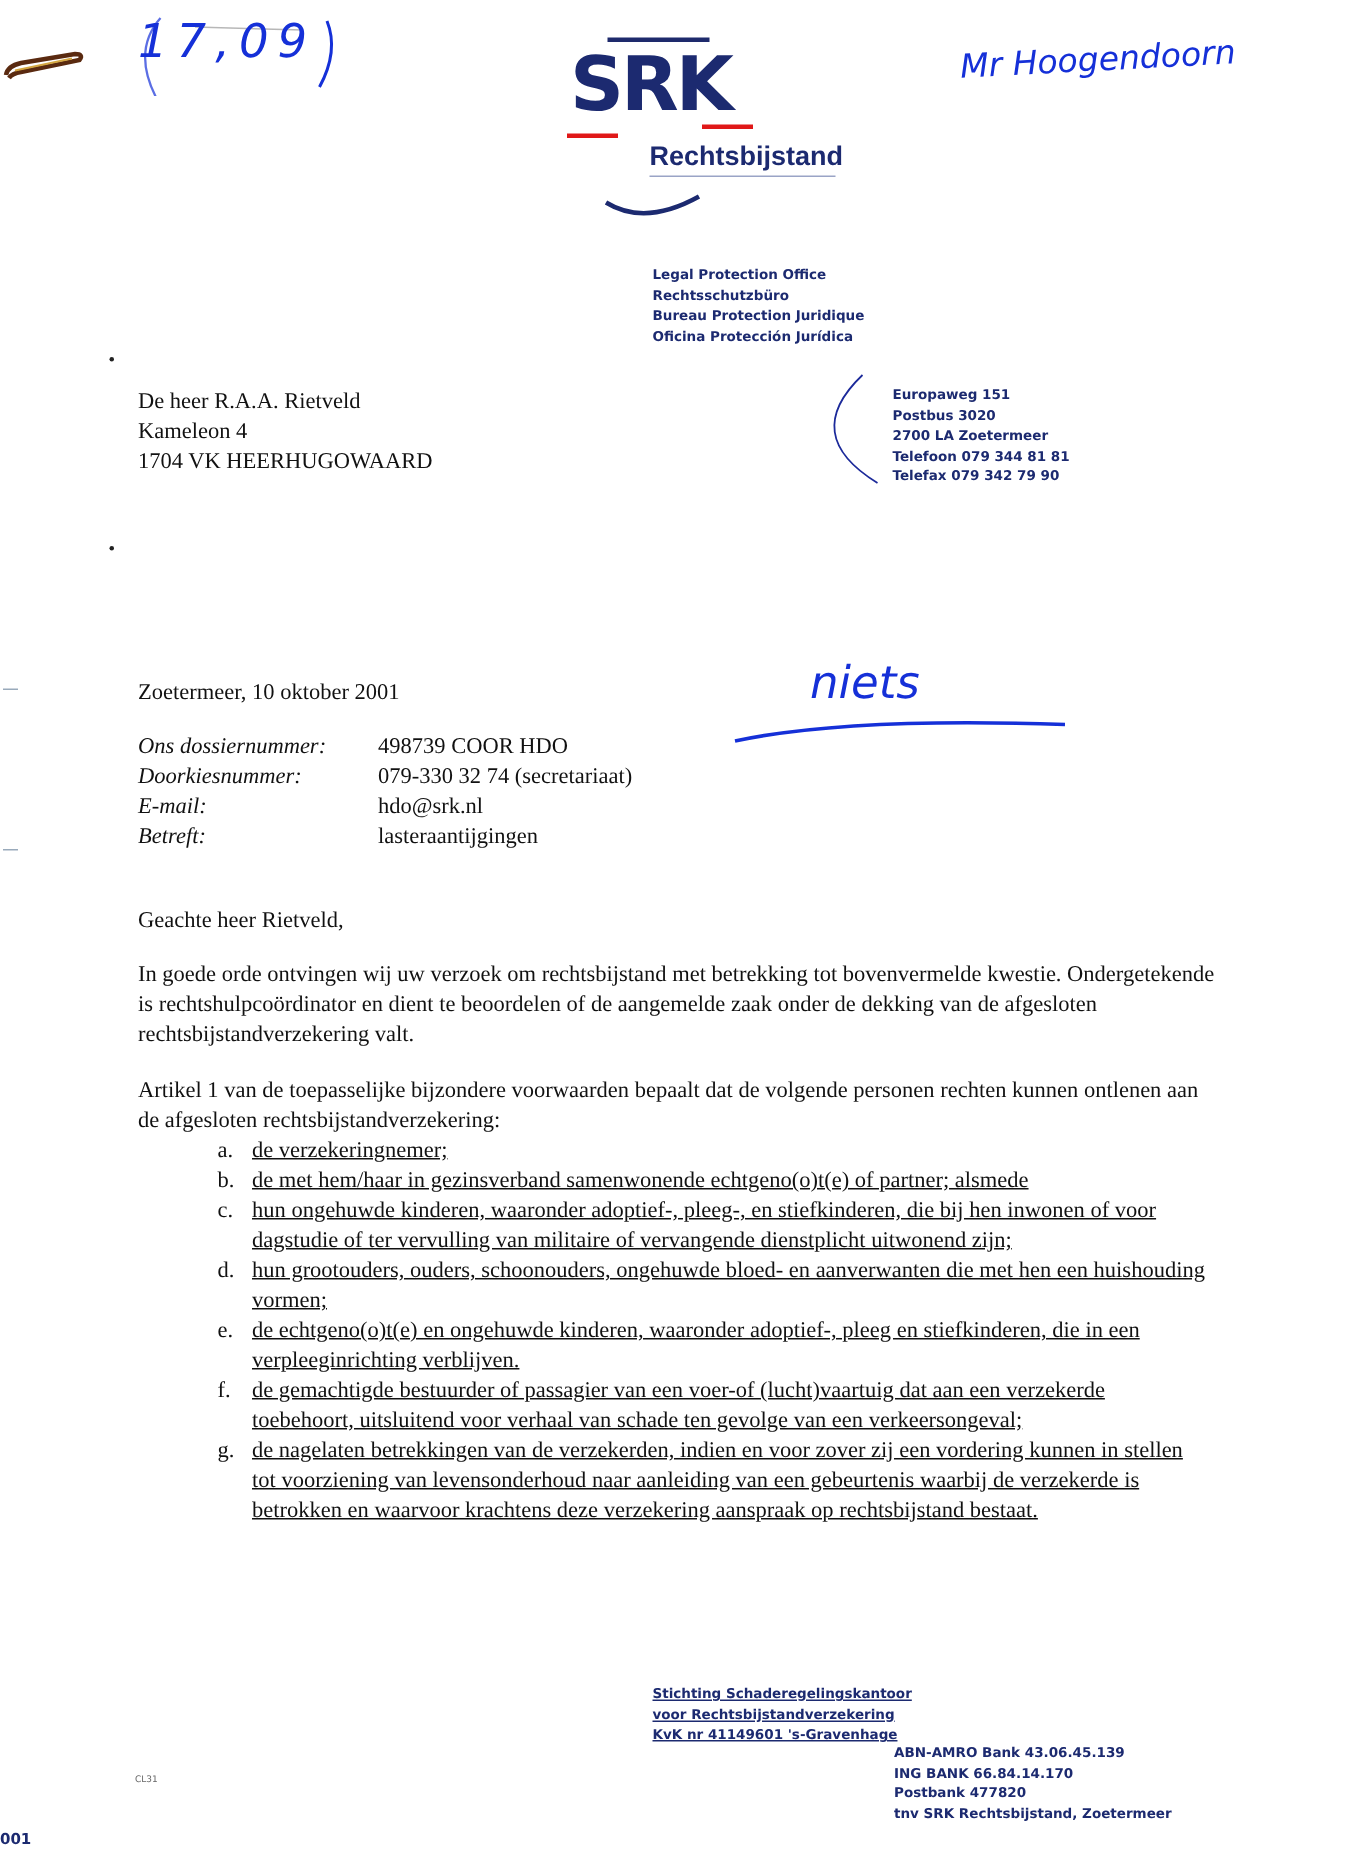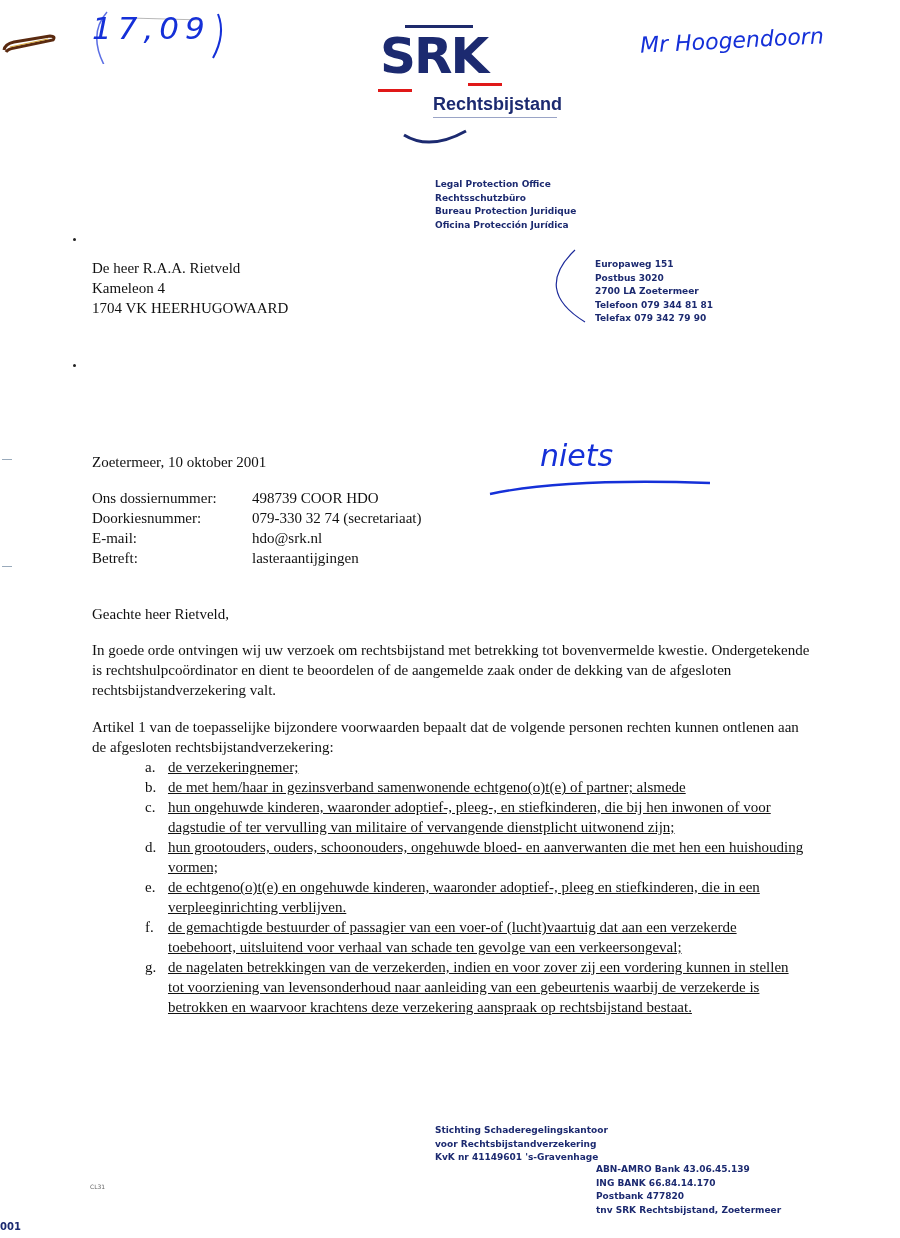--- a/index.html
+++ b/index.html
@@ -33,33 +33,33 @@
     #recipient { left: 92px; top: 258px; }
 
     
     .dot { width: 3px; height: 3px; background: #222; border-radius: 50%; }
     .dash { width: 10px; height: 1px; background: #9ab; }
 
     
     #place-date { left: 92px; top: 452px; text-align: right; }
     #refs { left: 92px; top: 488px; }
     #refs .row { display: flex; height: 20px; }
-    #refs .lbl { width: 160px; }
+    #refs .lbl { width: 160px; font-style: italic; }
 
     
     #salutation { left: 92px; top: 604px; }
     #para1 { left: 92px; top: 640px; width: 720px; }
     #para2 { left: 92px; top: 717px; width: 720px; }
     #list { left: 145px; top: 757px; width: 660px; list-style: none; margin: 0; padding: 0; }
     #list li { display: flex; margin: 0 0 0 0; }
     #list .mk { width: 23px; flex: none; }
     #list .tx { flex: 1; text-decoration: underline; }
 
     
-    #footer-left { left: 435px; top: 1124px; }
+    #footer-left { left: 435px; top: 1124px; text-decoration: underline; }
     #footer-right { left: 596px; top: 1163px; }
     #footer-code { left: 90px; top: 1183px; font-family: "DejaVu Sans", sans-serif; font-size: 6px; color: #666; }
     #footer-page { left: 0px; top: 1221px; font-family: "DejaVu Sans", sans-serif; font-size: 10px; font-weight: bold; color: #1c2a70; }
   </style>
 </head>
 <body>
 
 <svg class="abs" id="clip-icon" viewBox="0 0 55 22">
   <path d="M2 18 Q3 12 12 10 L48 4 Q54 4 51 8 L12 16 Q6 17 4 20" fill="none" stroke="#5a2a10" stroke-width="3"></path>
   <path d="M8 15 L46 7" stroke="#d4a640" stroke-width="1.2"></path>

